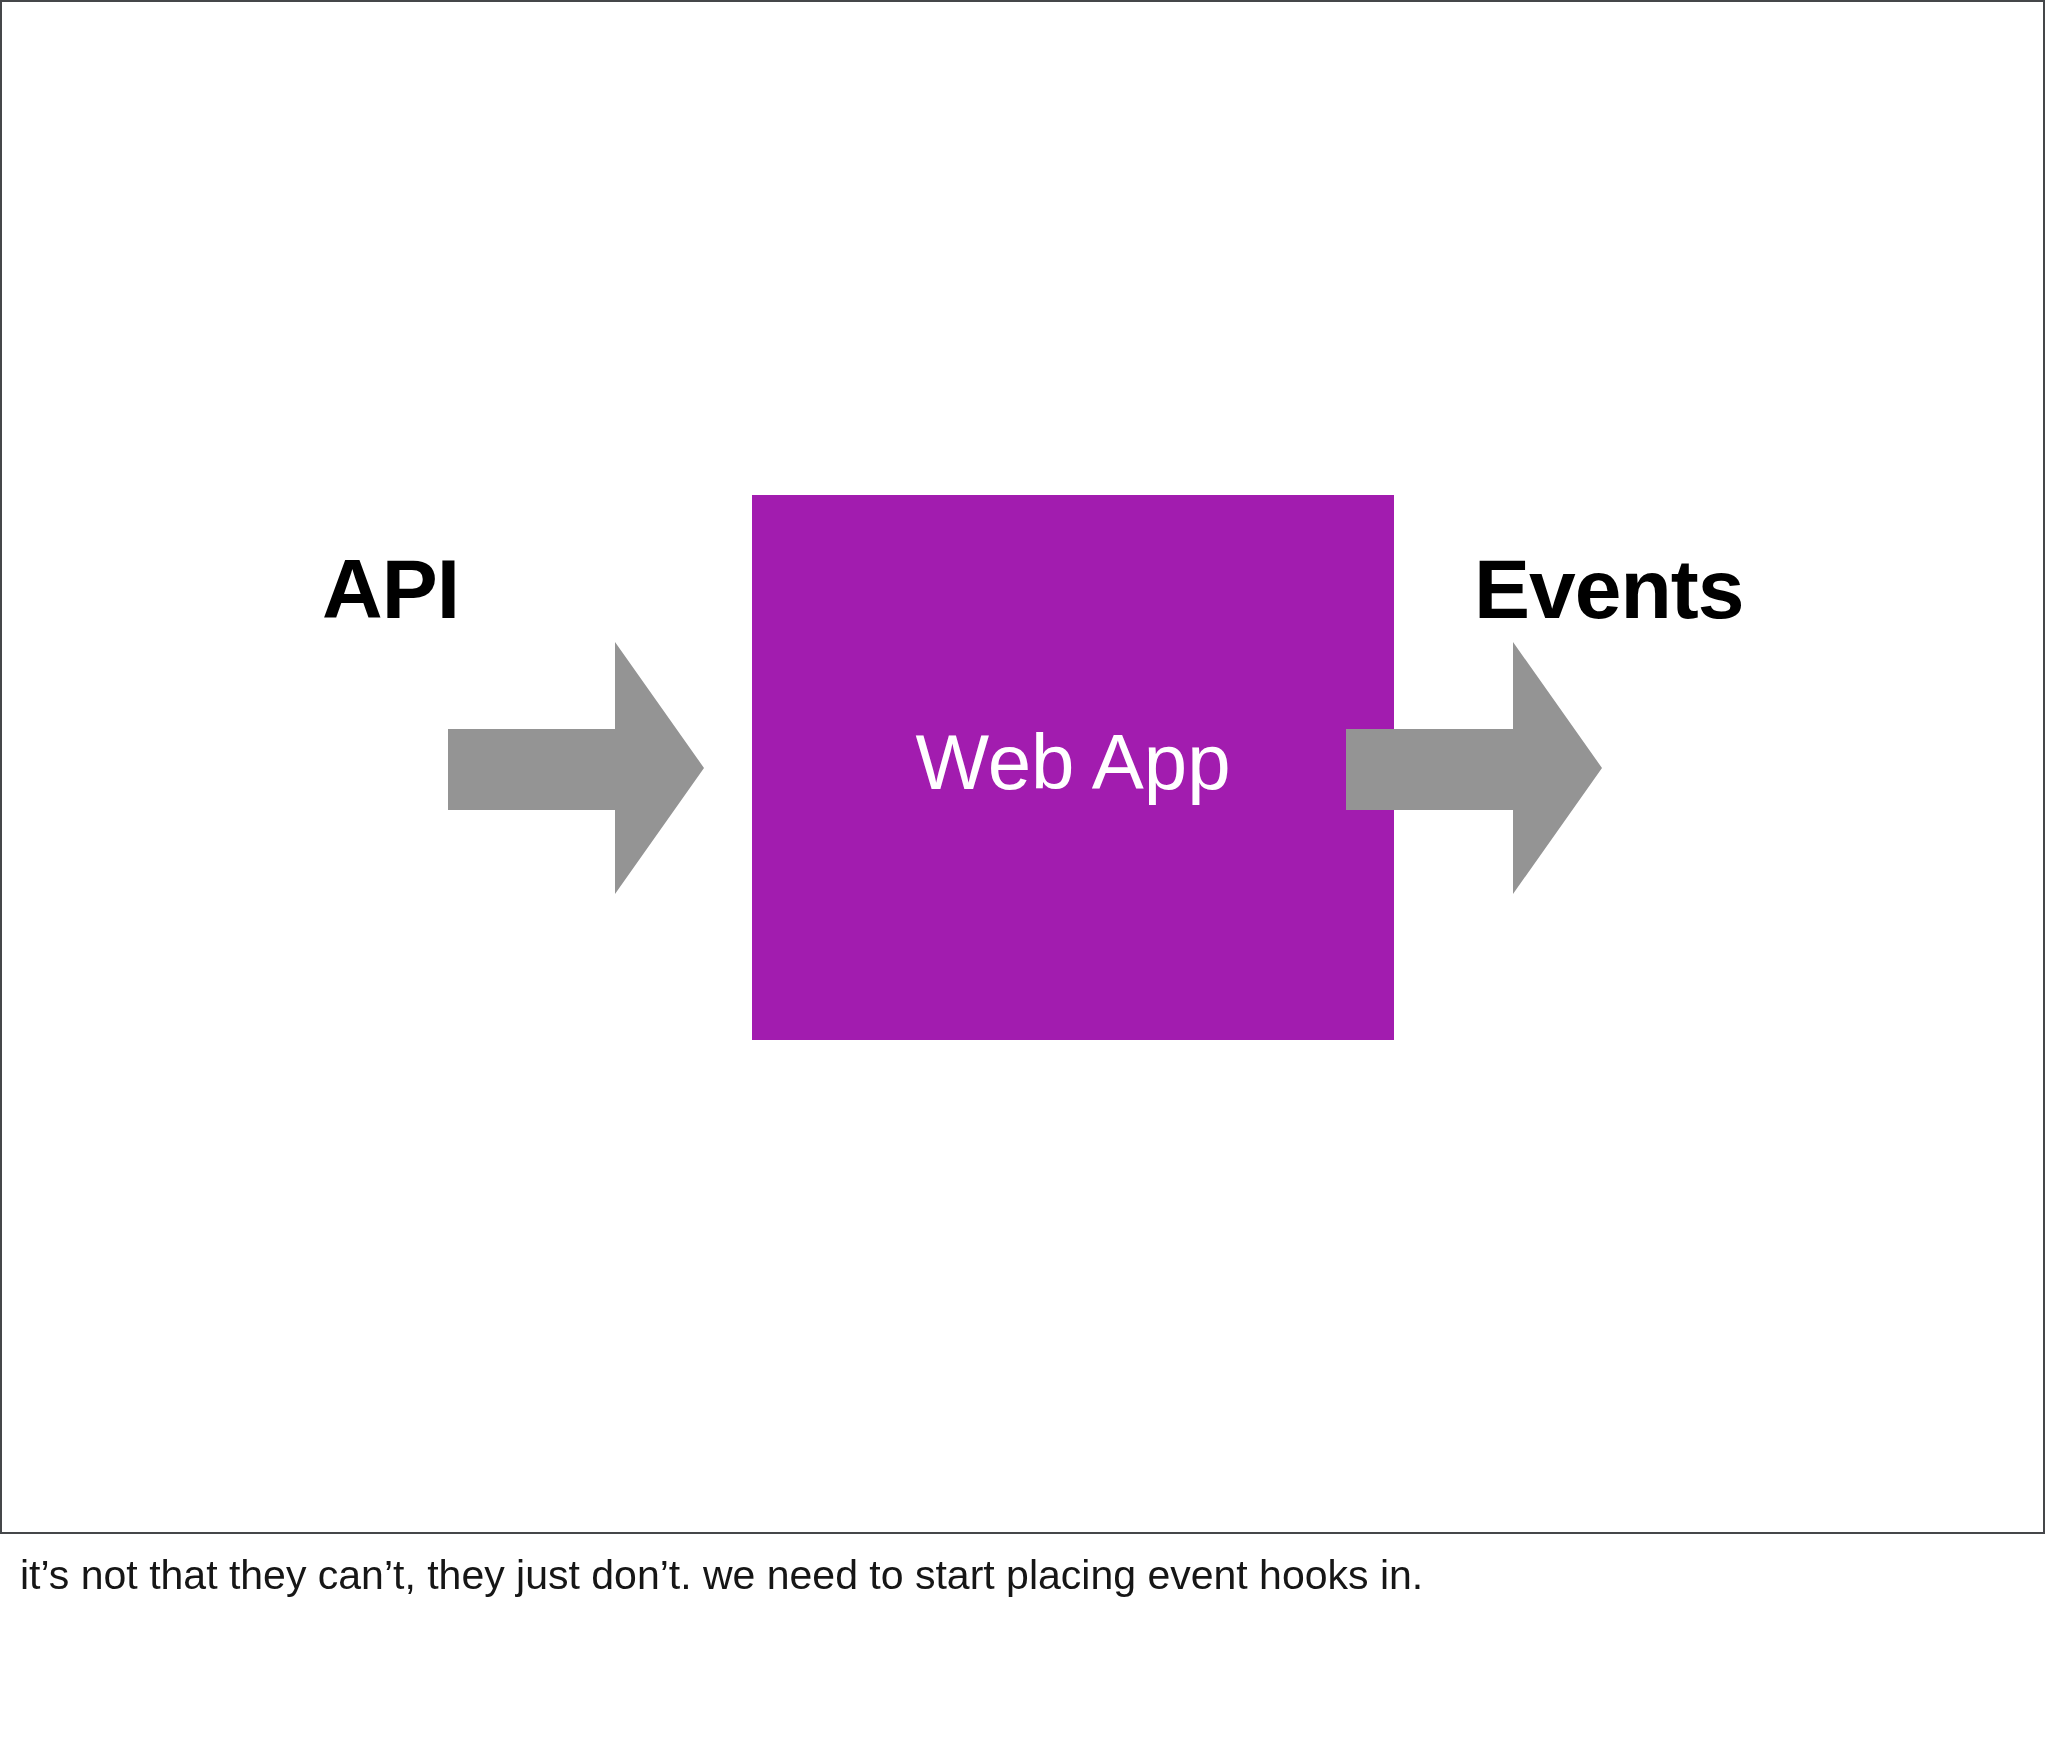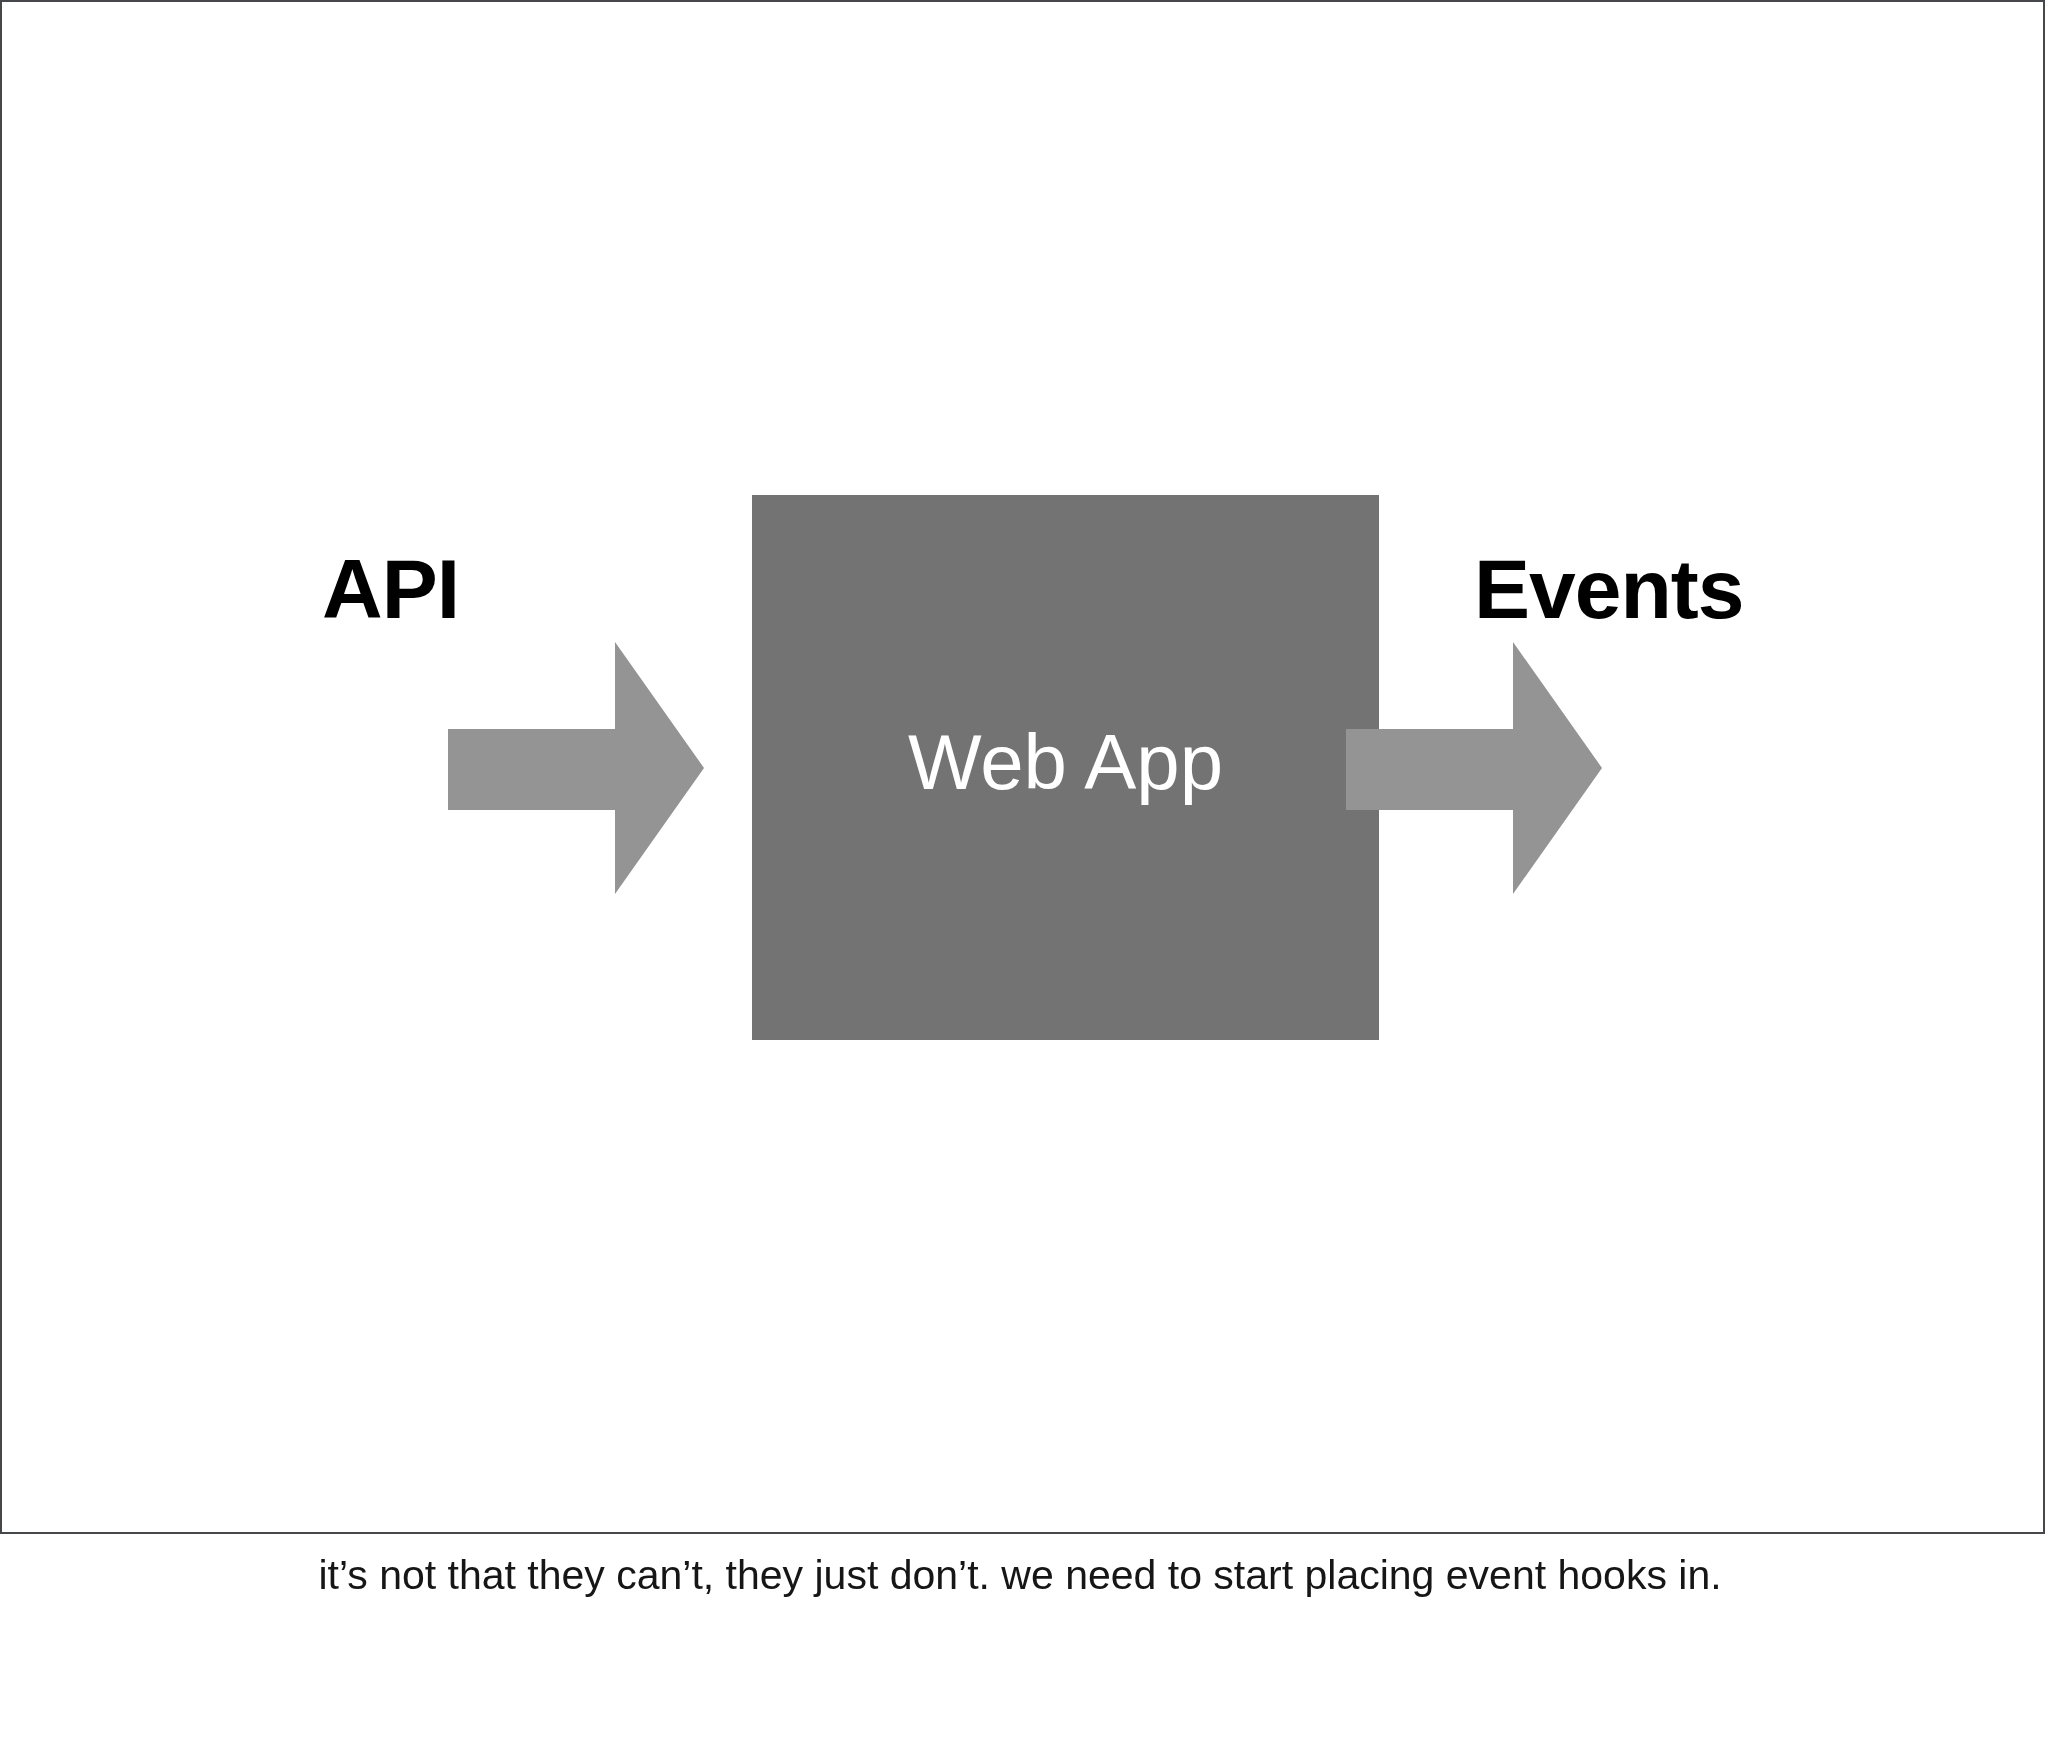--- a/index.html
+++ b/index.html
@@ -59,21 +59,22 @@
     margin-left: 7px;
   }
 
   
   #webapp-box {
     position: absolute;
     left: 750px;
     top: 493px;
     width: 627px;
     height: 545px;
-    background: #737373;
+    background: #a21caf;
+    padding-left: 15px;
   }
   #webapp-label {
     position: absolute;
     left: 0;
     right: 0;
     top: 227px;
     text-align: center;
     color: #ffffff;
     font-size: 78px;
     line-height: 80px;
@@ -99,21 +100,20 @@
   }
 
   
   #caption-bar {
     position: absolute;
     left: 0px;
     top: 1536px;
     width: 2048px;
     height: 208px;
     background: #ffffff;
-    text-align: center;
   }
   #caption-text {
     position: absolute;
     left: 20px;
     top: 14px;
     width: 2000px;
     color: #161616;
     font-size: 41px;
     line-height: 50px;
     font-weight: 400;

